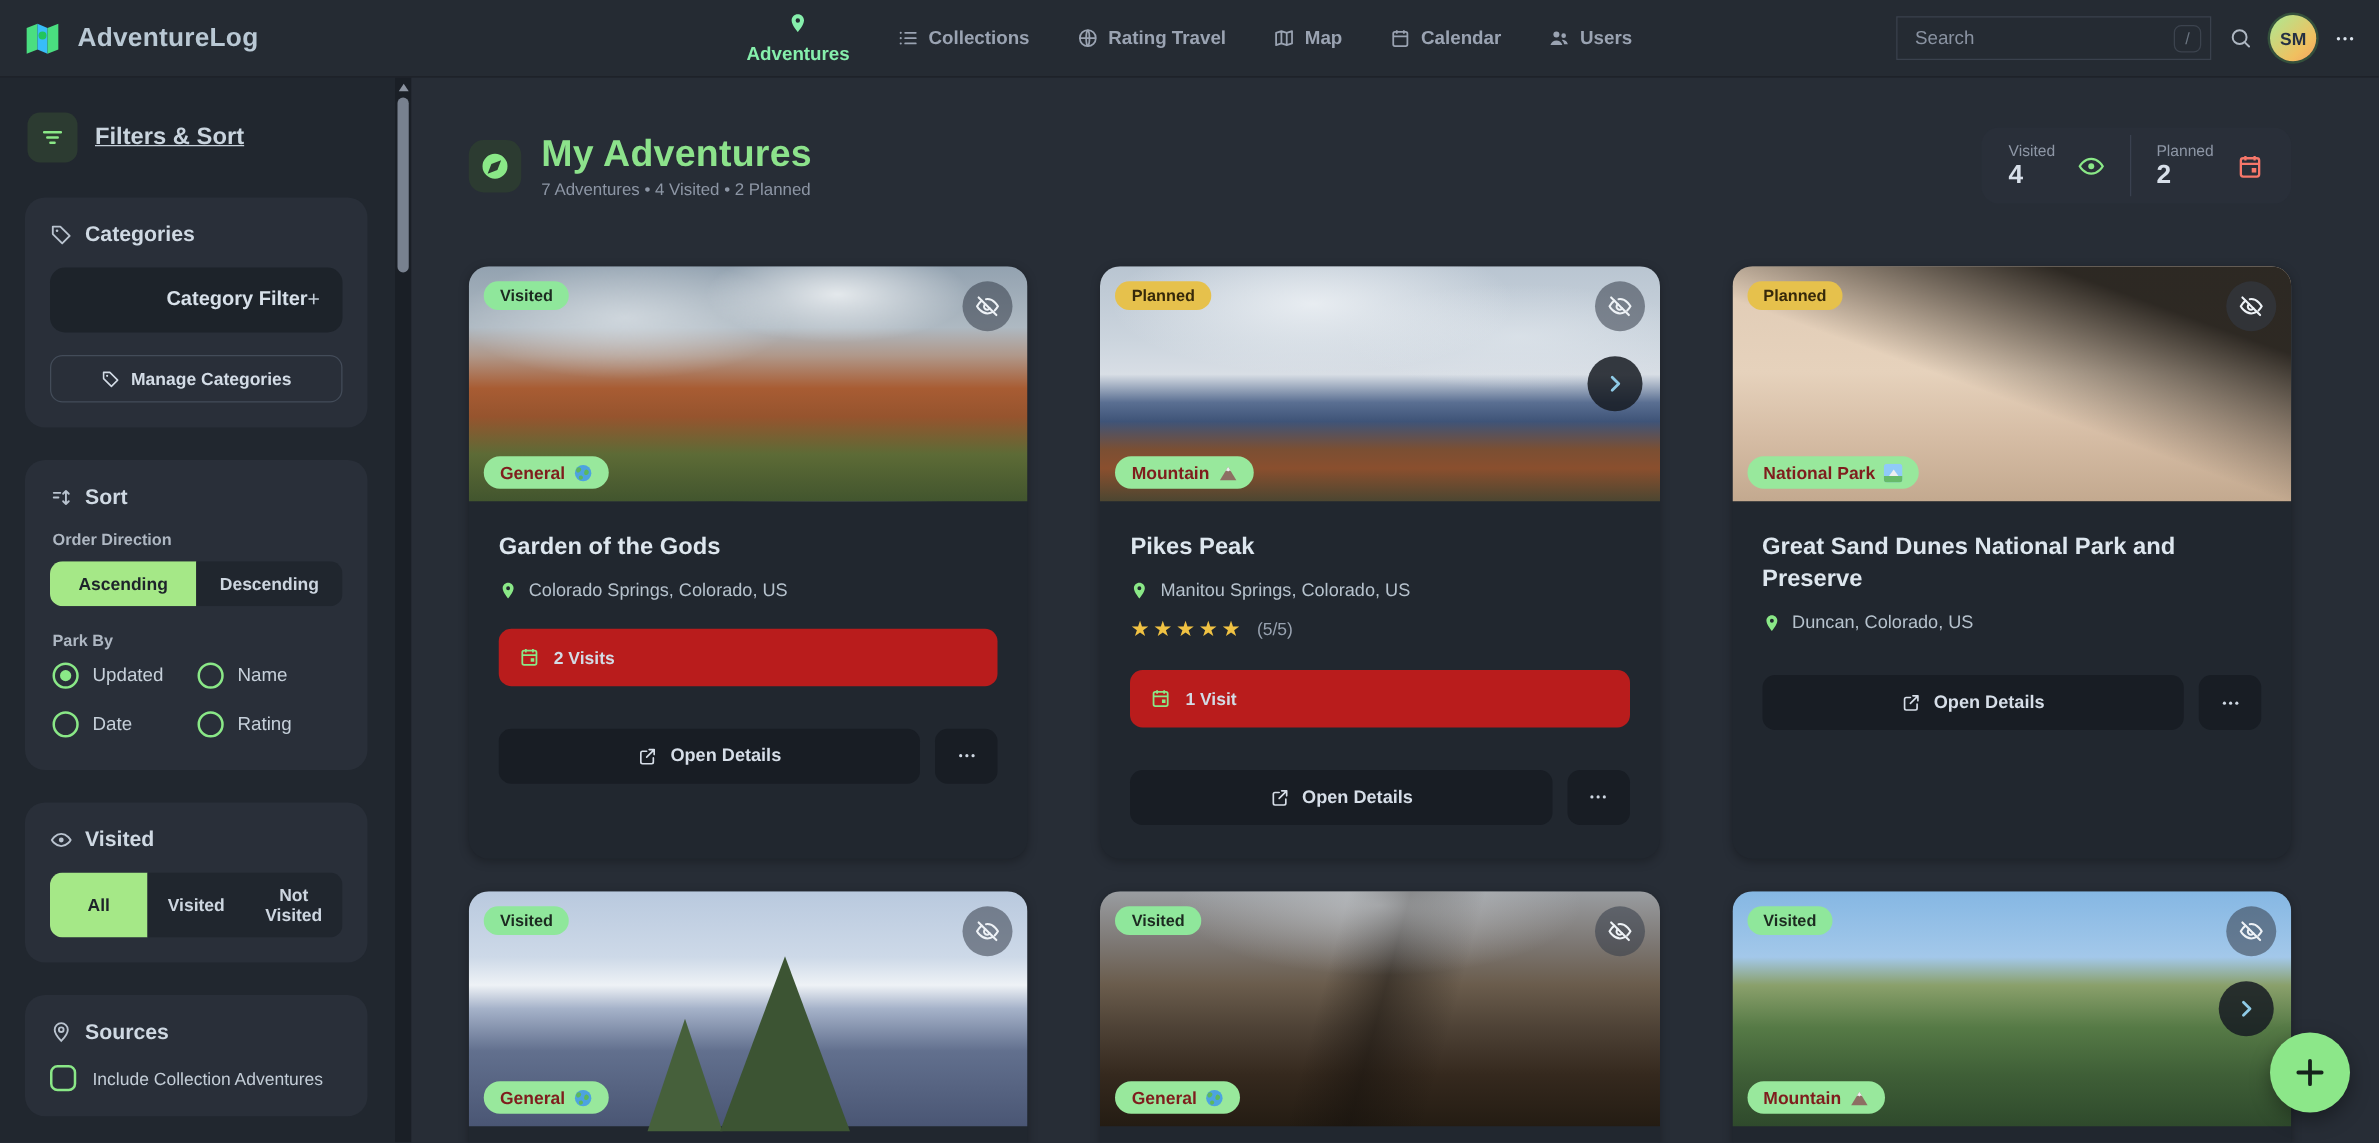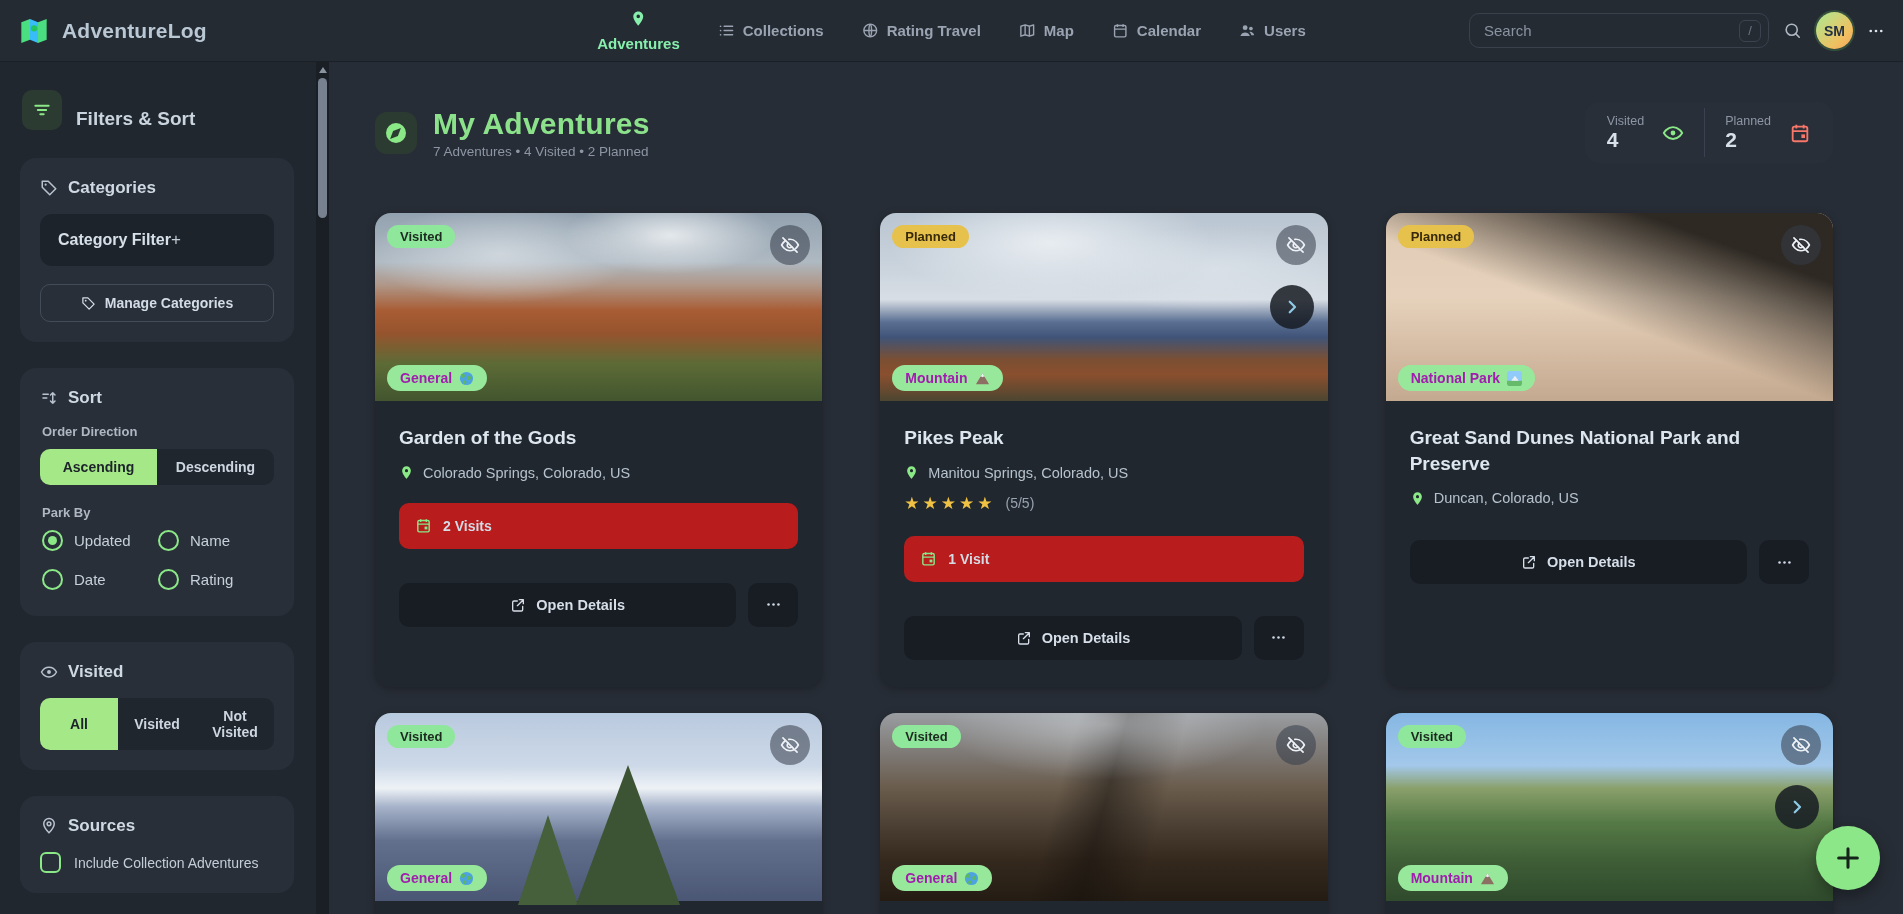--- a/index.html
+++ b/index.html
@@ -23,22 +23,22 @@
   .nav-center {
     position: absolute; left: 50%; transform: translateX(-50%);
     display: flex; align-items: center; gap: 38px;
   }
   .nav-item { display: flex; align-items: center; gap: 8px; font-size: 15px; font-weight: 600; color: #9aa3b2; text-decoration: none; cursor: pointer; }
   .nav-item .ic svg { width: 17px; height: 17px; }
   .nav-item.active { color: #86efac; flex-direction: column; }
   .nav-right { margin-left: auto; display: flex; align-items: center; gap: 14px; }
   .search-wrap { position: relative; }
   .search-input {
-    width: 300px; height: 35px; background: transparent; border: 1px solid #3a414d;
-    border-radius: 10px; color: #0ea5e9; font-size: 15px; padding: 0 40px 0 14px;
+    width: 252px; height: 35px; background: transparent; border: 1px solid #3a414d;
+    border-radius: 0; color: #0ea5e9; font-size: 15px; padding: 0 40px 0 14px;
     font-family: inherit; outline: none;
   }
   .search-input::placeholder { color: #8a93a2; }
   .kbd {
     position: absolute; right: 8px; top: 50%; transform: translateY(-50%);
     width: 22px; height: 22px; border: 1px solid #3c434e; border-radius: 6px;
     color: #6c7683; font-size: 13px; display: grid; place-items: center;
   }
   .icon-btn { color: #aeb7c2; display: grid; place-items: center; }
   .icon-btn svg { width: 19px; height: 19px; }
@@ -57,33 +57,33 @@
   .scroll-col { width: 13px; background: #1a1f26; position: relative; flex-shrink: 0; }
   .scroll-col .arr {
     position: absolute; top: 5px; left: 50%; transform: translateX(-50%);
     width: 0; height: 0; border-left: 4px solid transparent; border-right: 4px solid transparent;
     border-bottom: 6px solid #8b93a0;
   }
   .scroll-col .thumb { position: absolute; top: 16px; left: 2px; width: 9px; height: 140px; background: #78818f; border-radius: 5px; }
   .content { flex: 1; padding: 40px 70px 17px 46px; overflow: hidden; }
 
   
-  .sb-header { display: flex; align-items: flex-end; gap: 14px; margin: 6px 0 28px 2px; }
+  .sb-header { display: flex; align-items: center; gap: 14px; margin: 6px 0 28px 2px; text-decoration: underline; }
   .sb-header .ic-box {
     width: 40px; height: 40px; border-radius: 10px; background: #2c3b31;
     display: grid; place-items: center; color: #8ae887;
   }
   .sb-header .ic-box svg { width: 20px; height: 20px; }
   .sb-title { font-size: 19px; font-weight: 700; color: #c9d4de; }
   .panel { background: #292f39; border-radius: 16px; padding: 20px; margin-bottom: 26px; }
   .panel-head { display: flex; align-items: center; gap: 10px; font-size: 17px; font-weight: 700; color: #cfd9e3; margin-bottom: 16px; }
   .panel-head svg { width: 18px; height: 18px; color: #b9c3cf; }
   .collapse-box {
     background: #1d232a; border-radius: 12px; height: 52px; padding: 0 18px;
-    display: flex; align-items: center; justify-content: flex-start;
+    display: flex; align-items: center; justify-content: flex-end;
     color: #d7e0e9; font-size: 16px; font-weight: 700; width: 100%; margin-bottom: 18px;
   }
   .collapse-box .plus { font-size: 17px; font-weight: 400; color: #c2ccd6; }
   .outline-btn {
     width: 100%; height: 38px; border: 1px solid #434c59; border-radius: 10px;
     display: flex; align-items: center; justify-content: center; gap: 9px;
     color: #d3dce6; font-size: 14px; font-weight: 700;
   }
   .outline-btn svg { width: 15px; height: 15px; }
   .small-label { font-size: 13px; font-weight: 700; color: #aeb7c2; margin: 14px 0 10px 2px; }
@@ -118,21 +118,21 @@
 
   
   .grid { margin-top: 50px; display: grid; grid-template-columns: repeat(3, 1fr); column-gap: 58px; row-gap: 26px; }
   .card { background: #21272f; border-radius: 16px; overflow: hidden; min-height: 474px; box-shadow: 0 2px 8px rgba(0,0,0,.25); }
   .card-img { height: 188px; position: relative; }
   .pill { border-radius: 999px; font-weight: 700; }
   .pill.status { position: absolute; top: 12px; left: 12px; font-size: 13px; padding: 4px 13px; }
   .pill.status.green { background: #8fe79b; color: #1c2a20; }
   .pill.status.yellow { background: #e6c14c; color: #37290a; }
   .pill.category {
-    position: absolute; bottom: 10px; left: 12px; background: #98e89c; color: #a21caf;
+    position: absolute; bottom: 10px; left: 12px; background: #98e89c; color: #7f1d1d;
     font-size: 14px; padding: 5px 13px; display: flex; align-items: center; gap: 7px;
   }
   .pill.category .cat-ic svg { width: 15px; height: 15px; }
   .imgbtn { position: absolute; border-radius: 50%; display: grid; place-items: center; }
   .imgbtn.eyeoff { top: 12px; right: 12px; width: 40px; height: 40px; background: rgba(52,60,72,.55); color: #eef2f6; }
   .imgbtn.eyeoff svg { width: 20px; height: 20px; }
   .imgbtn.next { top: 50%; right: 14px; transform: translateY(-50%); width: 44px; height: 44px; background: rgba(22,27,34,.85); color: #8ecae6; }
   .imgbtn.next svg { width: 18px; height: 18px; }
   .card-body { padding: 24px 24px 26px; }
   .card-title { font-size: 19px; font-weight: 700; color: #dde6ee; line-height: 1.35; }

